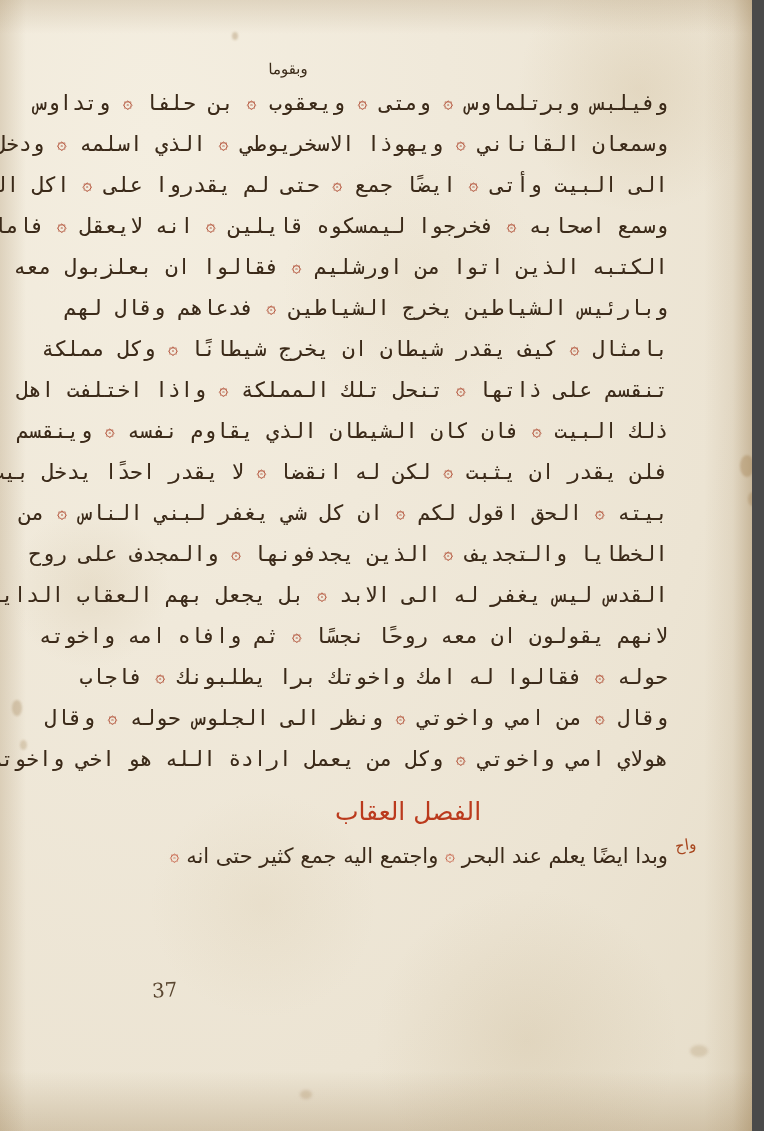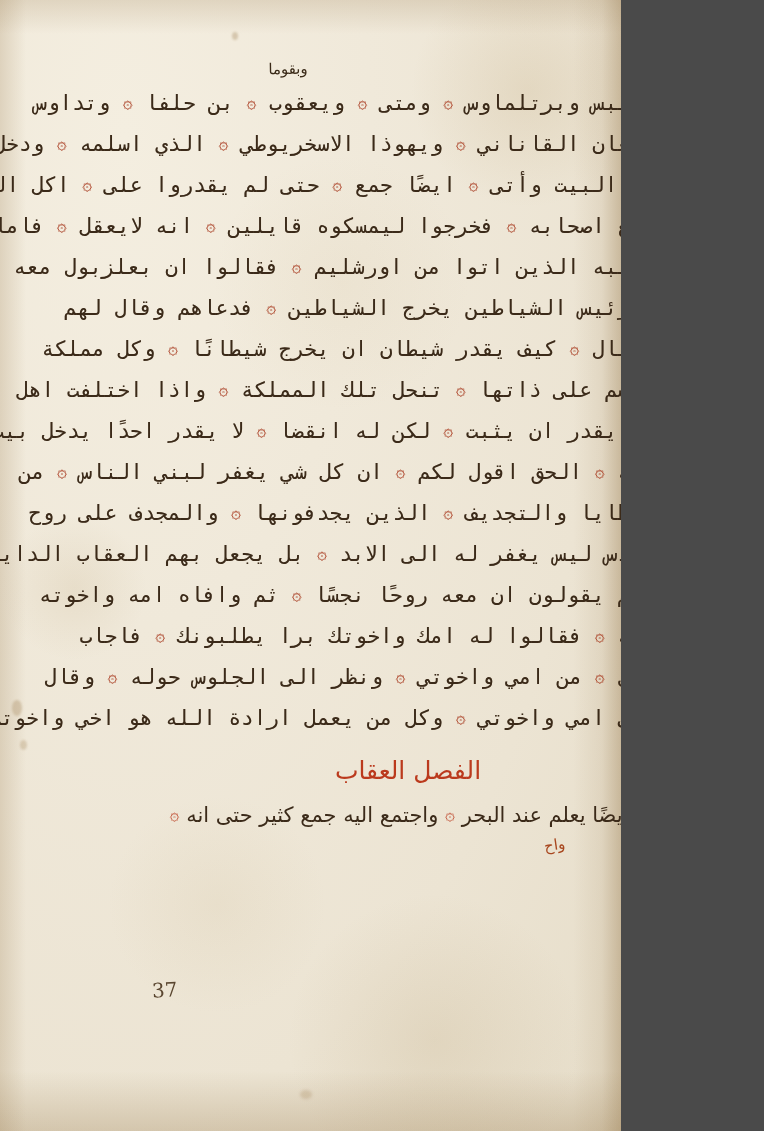--- a/index.html
+++ b/index.html
@@ -2,21 +2,21 @@
 <html><head>
 <meta charset="utf-8">
 <style>
   html, body {
     margin: 0;
     padding: 0;
     background: #4a4a4a;
   }
   .page {
     position: relative;
-    width: 621px;
+    width: 752px;
     height: 1131px;
     overflow: hidden;
     background:
       radial-gradient(ellipse at 20% 12%, #f4eee0 0%, #f0e9da 35%, #ece4d3 70%, #e6ddc9 100%);
     font-family: "DejaVu Sans", sans-serif;
   }
   
   .paper-tex {
     position: absolute;
     inset: 0;
@@ -170,20 +170,21 @@
     <div class="catchword">وبقوما</div>
 
     <div class="line">وفيلبس وبرتلماوس <span class="dot">۞</span> ومتى <span class="dot">۞</span> ويعقوب <span class="dot">۞</span> بن حلفا <span class="dot">۞</span> وتداوس</div>
     <div class="line">وسمعان القاناني <span class="dot">۞</span> ويهوذا الاسخريوطي <span class="dot">۞</span> الذي اسلمه <span class="dot">۞</span> ودخل</div>
     <div class="line indent1">الى البيت وأتى <span class="dot">۞</span> ايضًا جمع <span class="dot">۞</span> حتى لم يقدروا على <span class="dot">۞</span> اكل الخبز</div>
     <div class="line">وسمع اصحابه <span class="dot">۞</span> فخرجوا ليمسكوه قايلين <span class="dot">۞</span> انه لايعقل <span class="dot">۞</span> فاما</div>
     <div class="line indent1">الكتبه الذين اتوا من اورشليم <span class="dot">۞</span> فقالوا ان بعلزبول معه</div>
     <div class="line indent1">وبارئيس الشياطين يخرج الشياطين <span class="dot">۞</span> فدعاهم وقال لهم</div>
     <div class="line indent1">بامثال <span class="dot">۞</span> كيف يقدر شيطان ان يخرج شيطانًا <span class="dot">۞</span> وكل مملكة</div>
     <div class="line">تنقسم على ذاتها <span class="dot">۞</span> تنحل تلك المملكة <span class="dot">۞</span> واذا اختلفت اهل البيت <span class="dot">۞</span> لا يثبت</div>
+    <div class="line">ذلك البيت <span class="dot">۞</span> فان كان الشيطان الذي يقاوم نفسه <span class="dot">۞</span> وينقسم</div>
     <div class="line indent1">فلن يقدر ان يثبت <span class="dot">۞</span> لكن له انقضا <span class="dot">۞</span> لا يقدر احدًا يدخل بيت</div>
     <div class="line">بيته <span class="dot">۞</span> الحق اقول لكم <span class="dot">۞</span> ان كل شي يغفر لبني الناس <span class="dot">۞</span> من</div>
     <div class="line indent1">الخطايا والتجديف <span class="dot">۞</span> الذين يجدفونها <span class="dot">۞</span> والمجدف على روح</div>
     <div class="line indent1">القدس ليس يغفر له الى الابد <span class="dot">۞</span> بل يجعل بهم العقاب الدايم</div>
     <div class="line">لانهم يقولون ان معه روحًا نجسًا <span class="dot">۞</span> ثم وافاه امه واخوته</div>
     <div class="line indent2">حوله <span class="dot">۞</span> فقالوا له امك واخوتك برا يطلبونك <span class="dot">۞</span> فاجاب</div>
     <div class="line indent2">وقال <span class="dot">۞</span> من امي واخوتي <span class="dot">۞</span> ونظر الى الجلوس حوله <span class="dot">۞</span> وقال</div>
     <div class="line">هولاي امي واخوتي <span class="dot">۞</span> وكل من يعمل ارادة الله هو اخي واخوتي <span class="dot">۞</span></div>
 
     <div class="heading">الفصل العقاب</div>

